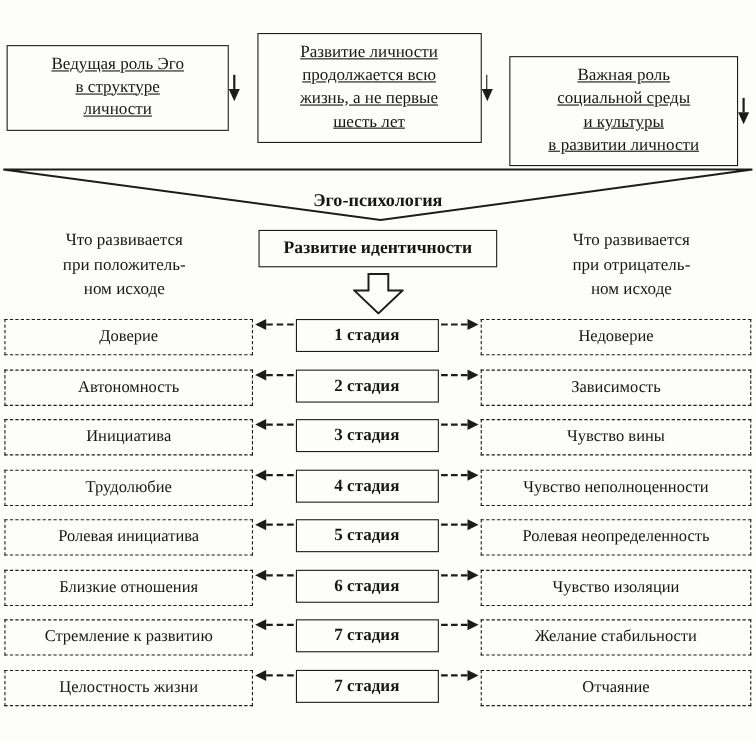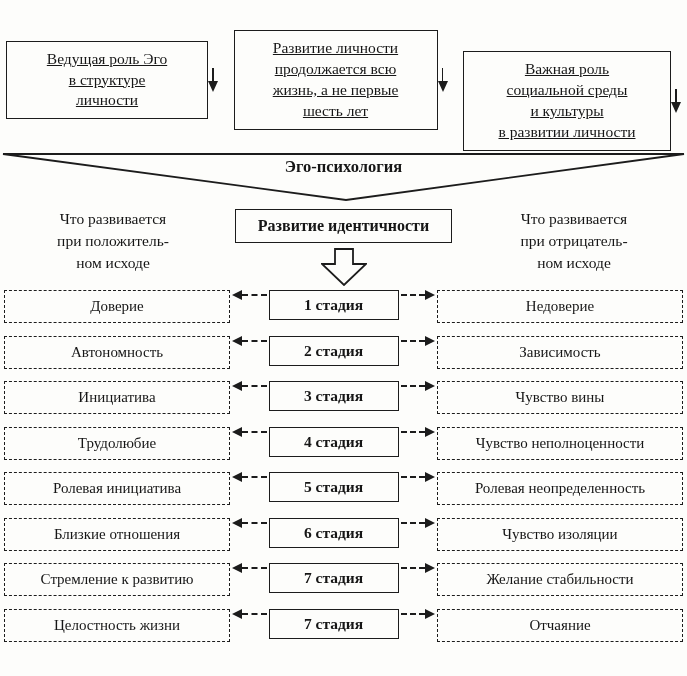--- a/index.html
+++ b/index.html
@@ -30,21 +30,21 @@
   .v-arrow .head {
     width: 0; height: 0;
     border-left: 5.5px solid transparent; border-right: 5.5px solid transparent;
     border-top: 11px solid #1c1c1c;
   }
 
   
   .funnel { position: relative; height: 50px; }
   .funnel svg { position: absolute; inset: 0; width: 100%; height: 100%; display: block; }
   .funnel-label {
-    position: absolute; top: 5px; left: 0; right: 0;
+    position: absolute; top: 20px; left: 0; right: 0;
     text-align: center; font-weight: bold; font-size: 16.5px;
   }
 
   
   .mid-section { display: grid; grid-template-columns: 218px 1fr 218px; padding: 4px 4px 0; height: 86px; }
   .side-header {
     text-align: center; font-size: 15.5px; line-height: 1.42;
     white-space: pre-line; padding-top: 2px;
   }
   .center-col { display: flex; flex-direction: column; align-items: center; justify-content: center; }

